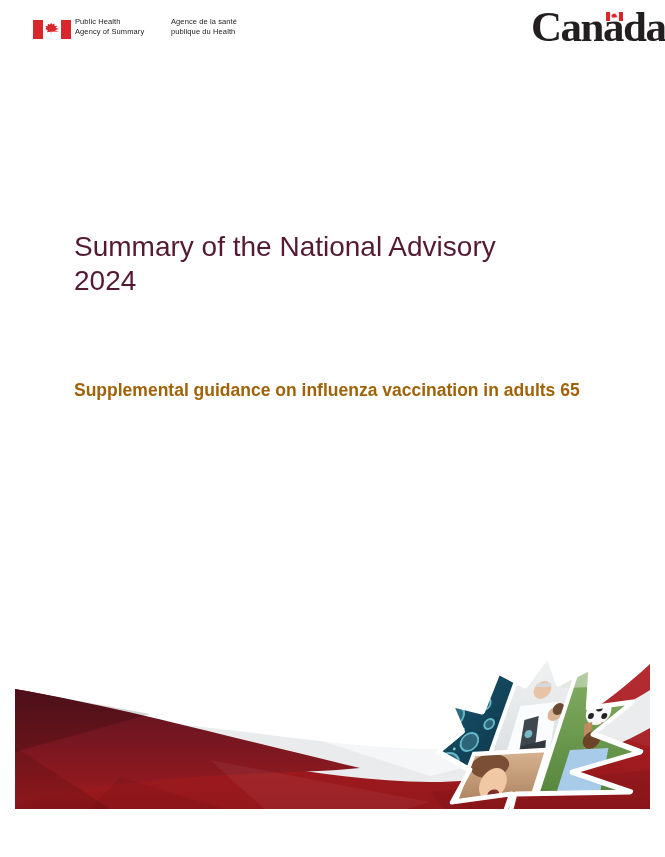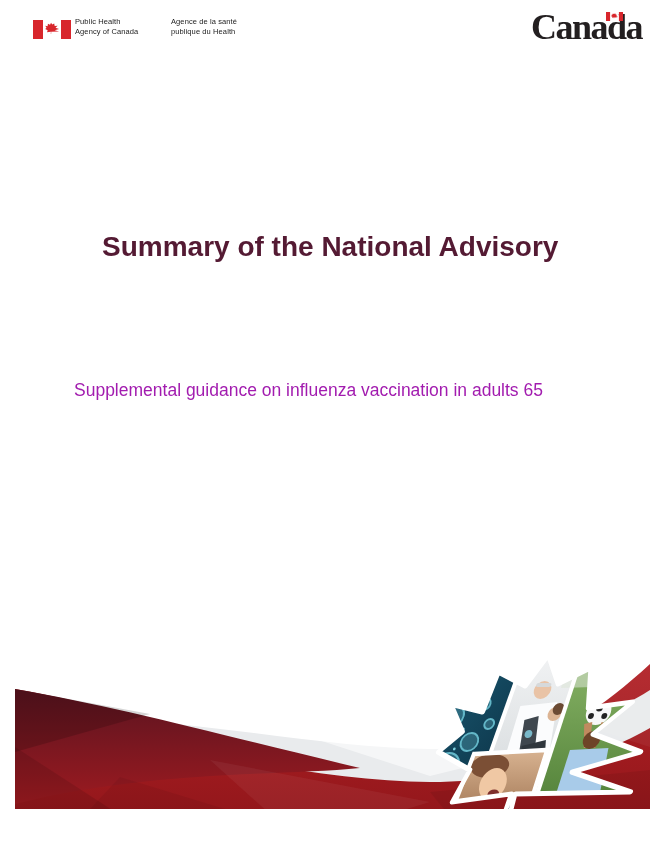--- a/index.html
+++ b/index.html
@@ -8,31 +8,31 @@
     font-family:"Liberation Sans",sans-serif;
   }
   
   .fip-flag{position:absolute;left:33px;top:20px;}
   .fip-text{position:absolute;top:17px;font-size:7.5px;line-height:9.5px;color:#1c1c1c;letter-spacing:.1px;}
   .fip-en{left:75px;}
   .fip-fr{left:155px;margin-left:16px;}
   .wordmark{position:absolute;left:531px;top:10px;width:100px;height:40px;}
   .wordmark-text{
     font-family:"Liberation Serif","DejaVu Serif",serif;
-    font-size:36px;font-weight:600;color:#231f20;letter-spacing:-1.5px;line-height:34px;
+    font-size:43px;font-weight:600;color:#231f20;letter-spacing:-1.5px;line-height:34px;
   }
   .wordmark-flag{position:absolute;right:8px;top:2px;}
   
   .doc-title{
     position:absolute;left:74px;top:230px;width:512px;
-    font-size:28px;line-height:34px;font-weight:700;color:#541a33;margin-left:28px;
+    font-size:28px;line-height:34px;font-weight:400;color:#541a33;
   }
   .doc-subtitle{
     position:absolute;left:74px;top:379px;width:520px;
-    font-size:17.5px;line-height:23px;font-weight:400;color:#a21caf;
+    font-size:17.5px;line-height:23px;font-weight:700;color:#a16207;
   }
   
   .footer-art{position:absolute;left:0;top:652px;width:665px;height:205px;}
   .tagline{
     position:absolute;left:38px;top:796px;
     font-size:11.5px;line-height:14px;font-weight:400;color:#eedcdb;
     letter-spacing:3.2px;word-spacing:5px;white-space:nowrap;
   }
 </style>
 </head>
@@ -45,39 +45,40 @@
       <path id="leafShape" d="M99,172 L102,140 L42,148 L52,116 L14,98 L34,78 L14,50 L50,58 L56,18 L88,32 L104,1 L122,30 L152,14 L160,54 L205,48 L172,80 L227,98 L160,118 L227,138 L106,140 L106,172 Z"></path>
     </defs>
     <rect x="0" y="0" width="10" height="19" fill="#d8262c"></rect>
     <rect x="28" y="0" width="10" height="19" fill="#d8262c"></rect>
     <rect x="10" y="0" width="18" height="19" fill="#ffffff"></rect>
     <use href="#leafShape" fill="#d8262c" transform="translate(11.3,2.6) scale(0.065)"></use>
   </svg>
 
   <div class="fip-text fip-en">
     <div>Public Health</div>
-    <div>Agency of Canada</div>
+    <div>Agency of Summary</div>
   </div>
   <div class="fip-text fip-fr">
     <div>Agence de la santé</div>
     <div>publique du Health</div>
   </div>
 
   <div class="wordmark">
     <span class="wordmark-text">Canada</span>
     <svg class="wordmark-flag" width="17" height="9" viewBox="0 0 17 9">
       <rect x="0" y="0" width="4.3" height="9" fill="#d8262c"></rect>
       <rect x="12.7" y="0" width="4.3" height="9" fill="#d8262c"></rect>
       <rect x="4.3" y="0" width="8.4" height="9" fill="#ffffff"></rect>
       <use href="#leafShape" fill="#d8262c" transform="translate(4.7,1.1) scale(0.032)"></use>
     </svg>
   </div>
 
   <div class="doc-title">
     <div>Summary of the National Advisory</div>
+    <div>2024</div>
   </div>
 
   <div class="doc-subtitle">
     <div>Supplemental guidance on influenza vaccination in adults 65</div>
   </div>
 
   <svg class="footer-art" width="665" height="205" viewBox="0 0 665 205">
     <defs>
       <linearGradient id="gRed" x1="0" y1="0" x2="0" y2="1">
         <stop offset="0" stop-color="#b22126"></stop>

